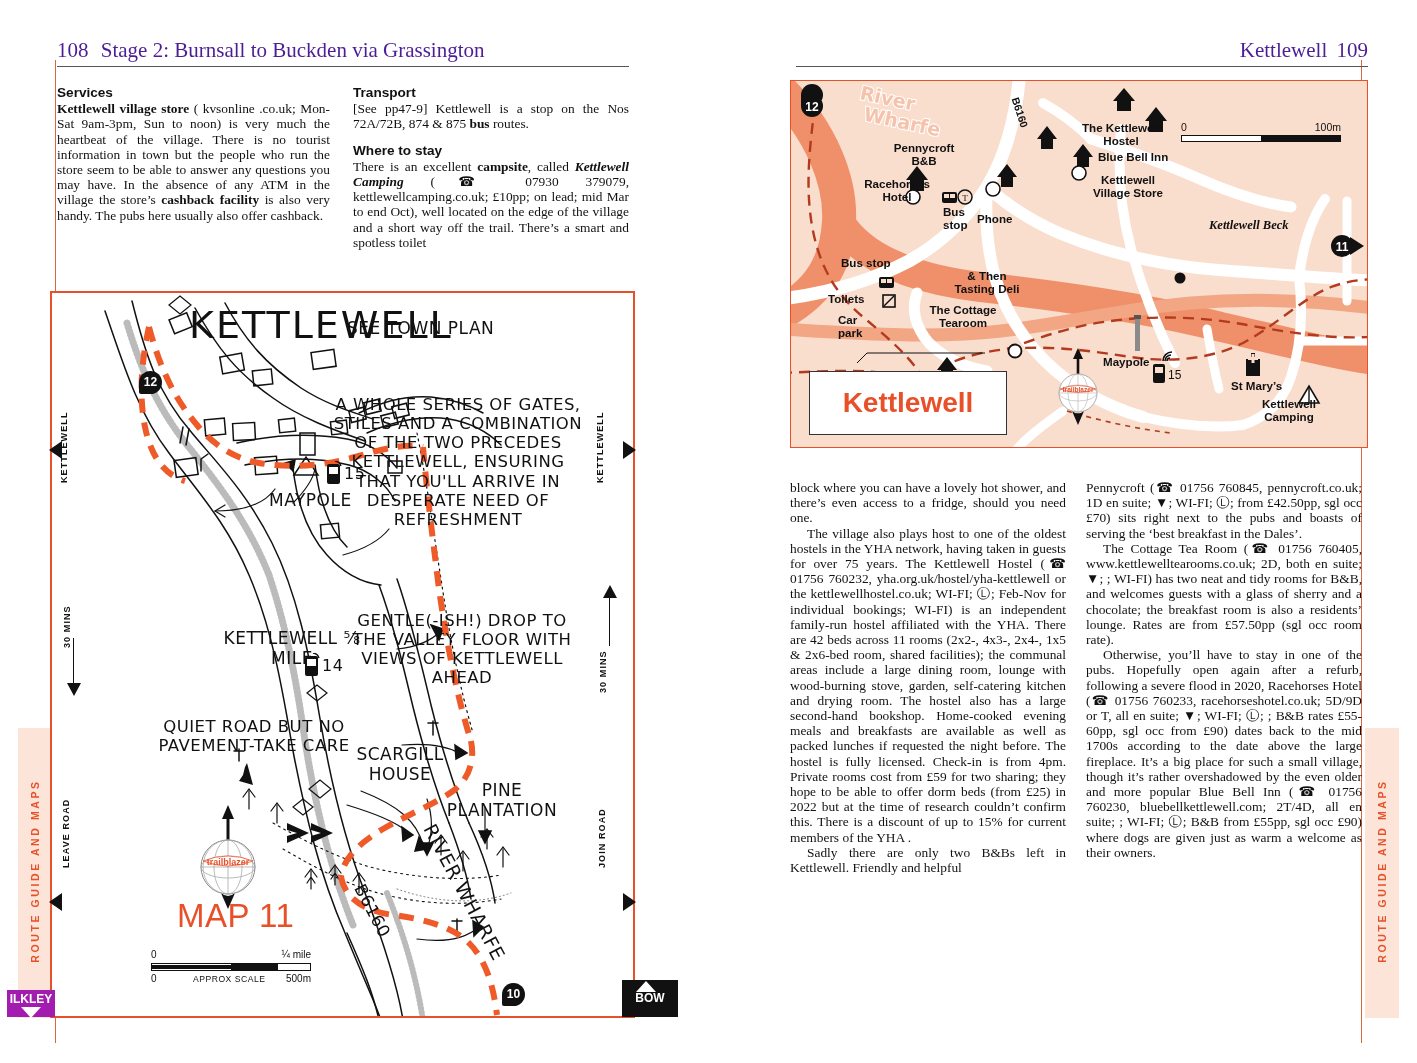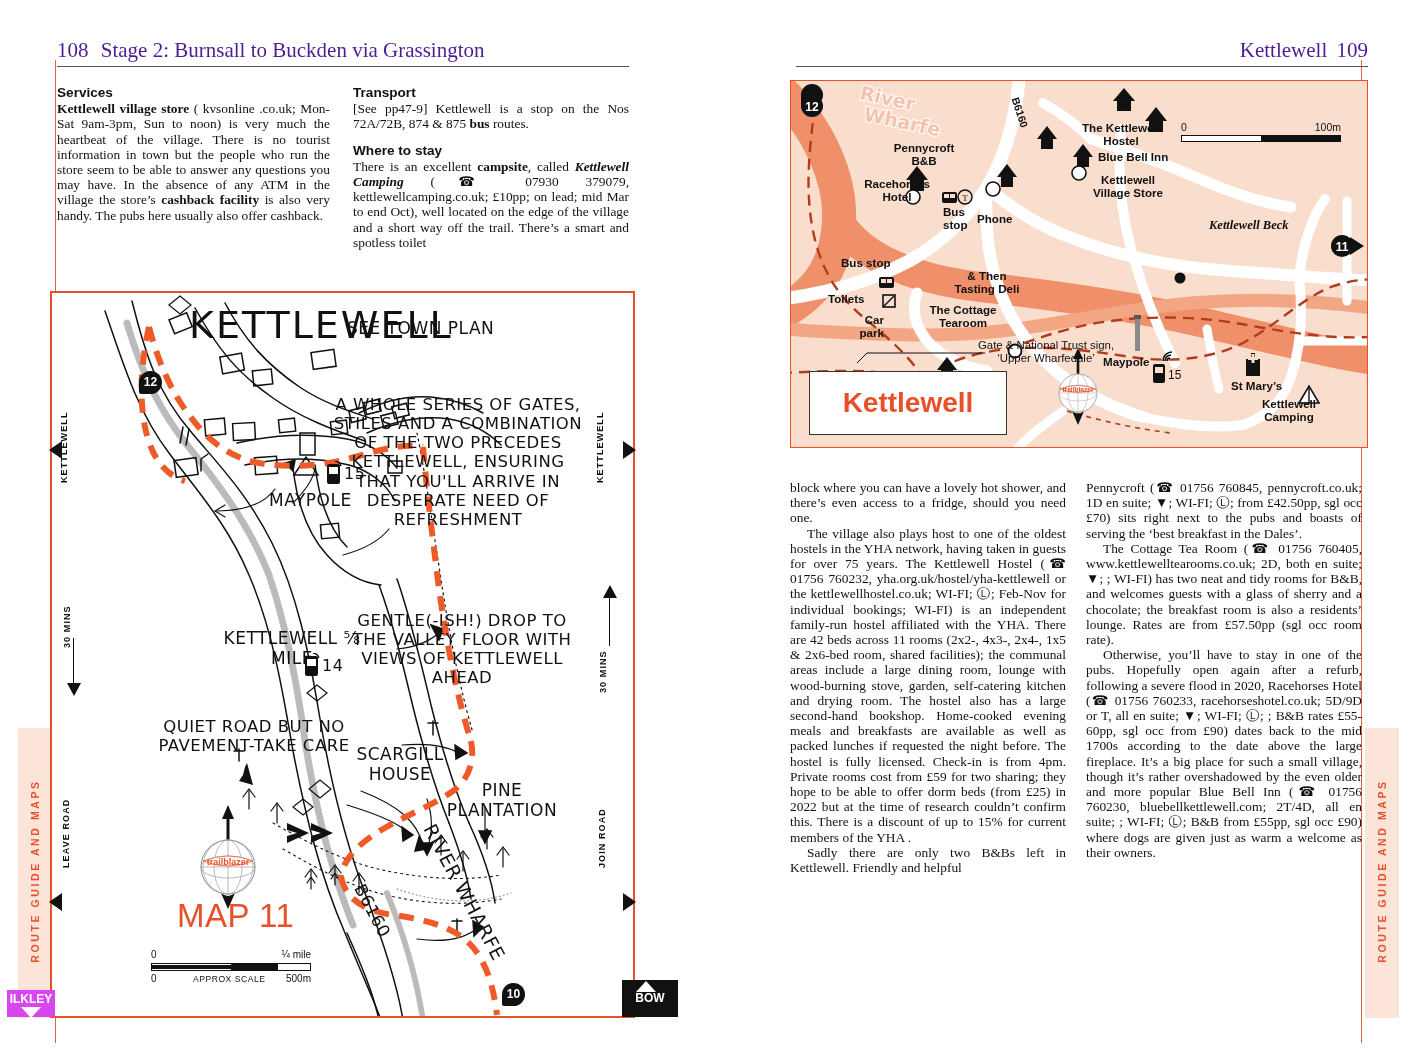--- a/index.html
+++ b/index.html
@@ -62,21 +62,21 @@
   }
   .tri{width:0;height:0;position:absolute;}
   .hand{font-family:"DejaVu Sans",sans-serif;font-weight:500;color:#111;
         letter-spacing:.5px;text-align:center;line-height:1.16;position:absolute;}
   .maplabel-big{
     position:absolute;font-family:"Liberation Sans",sans-serif;
     font-weight:normal;color:#e8502a;font-size:33px;letter-spacing:.5px;
   }
   .scalebar{position:absolute;font-family:"Liberation Sans",sans-serif;font-size:10px;color:#111;}
   .corner-tab{
-    position:absolute;background:#d946ef;color:#fff;
+    position:absolute;background:#a21caf;color:#fff;
     font-family:"Liberation Sans",sans-serif;font-weight:bold;font-size:12px;
     text-align:center;
   }
   .corner-tab.dark{background:#111;}
   .circ-num{
     position:absolute;width:23px;height:23px;border-radius:50% 50% 50% 2px;
     background:#111;color:#fff;font-family:"Liberation Sans",sans-serif;
     font-weight:bold;font-size:12px;line-height:23px;text-align:center;
   }
 
@@ -515,28 +515,26 @@
 stop</div>
 
   <div class="tm-lab" style="left:265px;top:40px;text-align:center;width:130px;">The Kettlewell
 Hostel</div>
   <div class="tm-lab" style="left:285px;top:92px;text-align:center;width:104px;">Kettlewell
 Village Store</div>
   <div class="tm-lab it" style="left:418px;top:138px;">Kettlewell Beck</div>
 
   <div class="tm-lab" style="left:50px;top:175px;">Bus stop</div>
   <div class="tm-lab" style="left:37px;top:211px;">Toilets</div>
-  <div class="tm-lab" style="left:47px;top:232px;text-align:right;width:46px;">Car
+  <div class="tm-lab" style="left:47px;top:232px;text-align:left;width:46px;">Car
 park</div>
   <div class="tm-lab" style="left:136px;top:188px;text-align:center;width:120px;">&amp; Then
 Tasting Deli</div>
   <div class="tm-lab" style="left:102px;top:222px;text-align:center;width:140px;">The Cottage
 Tearoom</div>
-  <div class="tm-lab reg" style="left:130px;top:258px;text-align:center;width:250px;">Gate &amp; National Trust sign,
-‘Upper Wharfedale’</div>
 
   <div class="tm-lab" style="left:312px;top:274px;">Maypole</div>
   <div class="tm-lab" style="left:440px;top:298px;">St Mary’s</div>
 
   <div class="tm-lab" style="left:455px;top:316px;text-align:center;width:86px;">Kettlewell
 Camping</div>
 
   <div style="position:absolute;left:370px;top:268px;">
     <svg width="16" height="14" viewBox="0 0 16 14">
       <path d="M2 12 a9 9 0 0 1 9 -9" stroke="#111" fill="none" stroke-width="1.6"></path>

